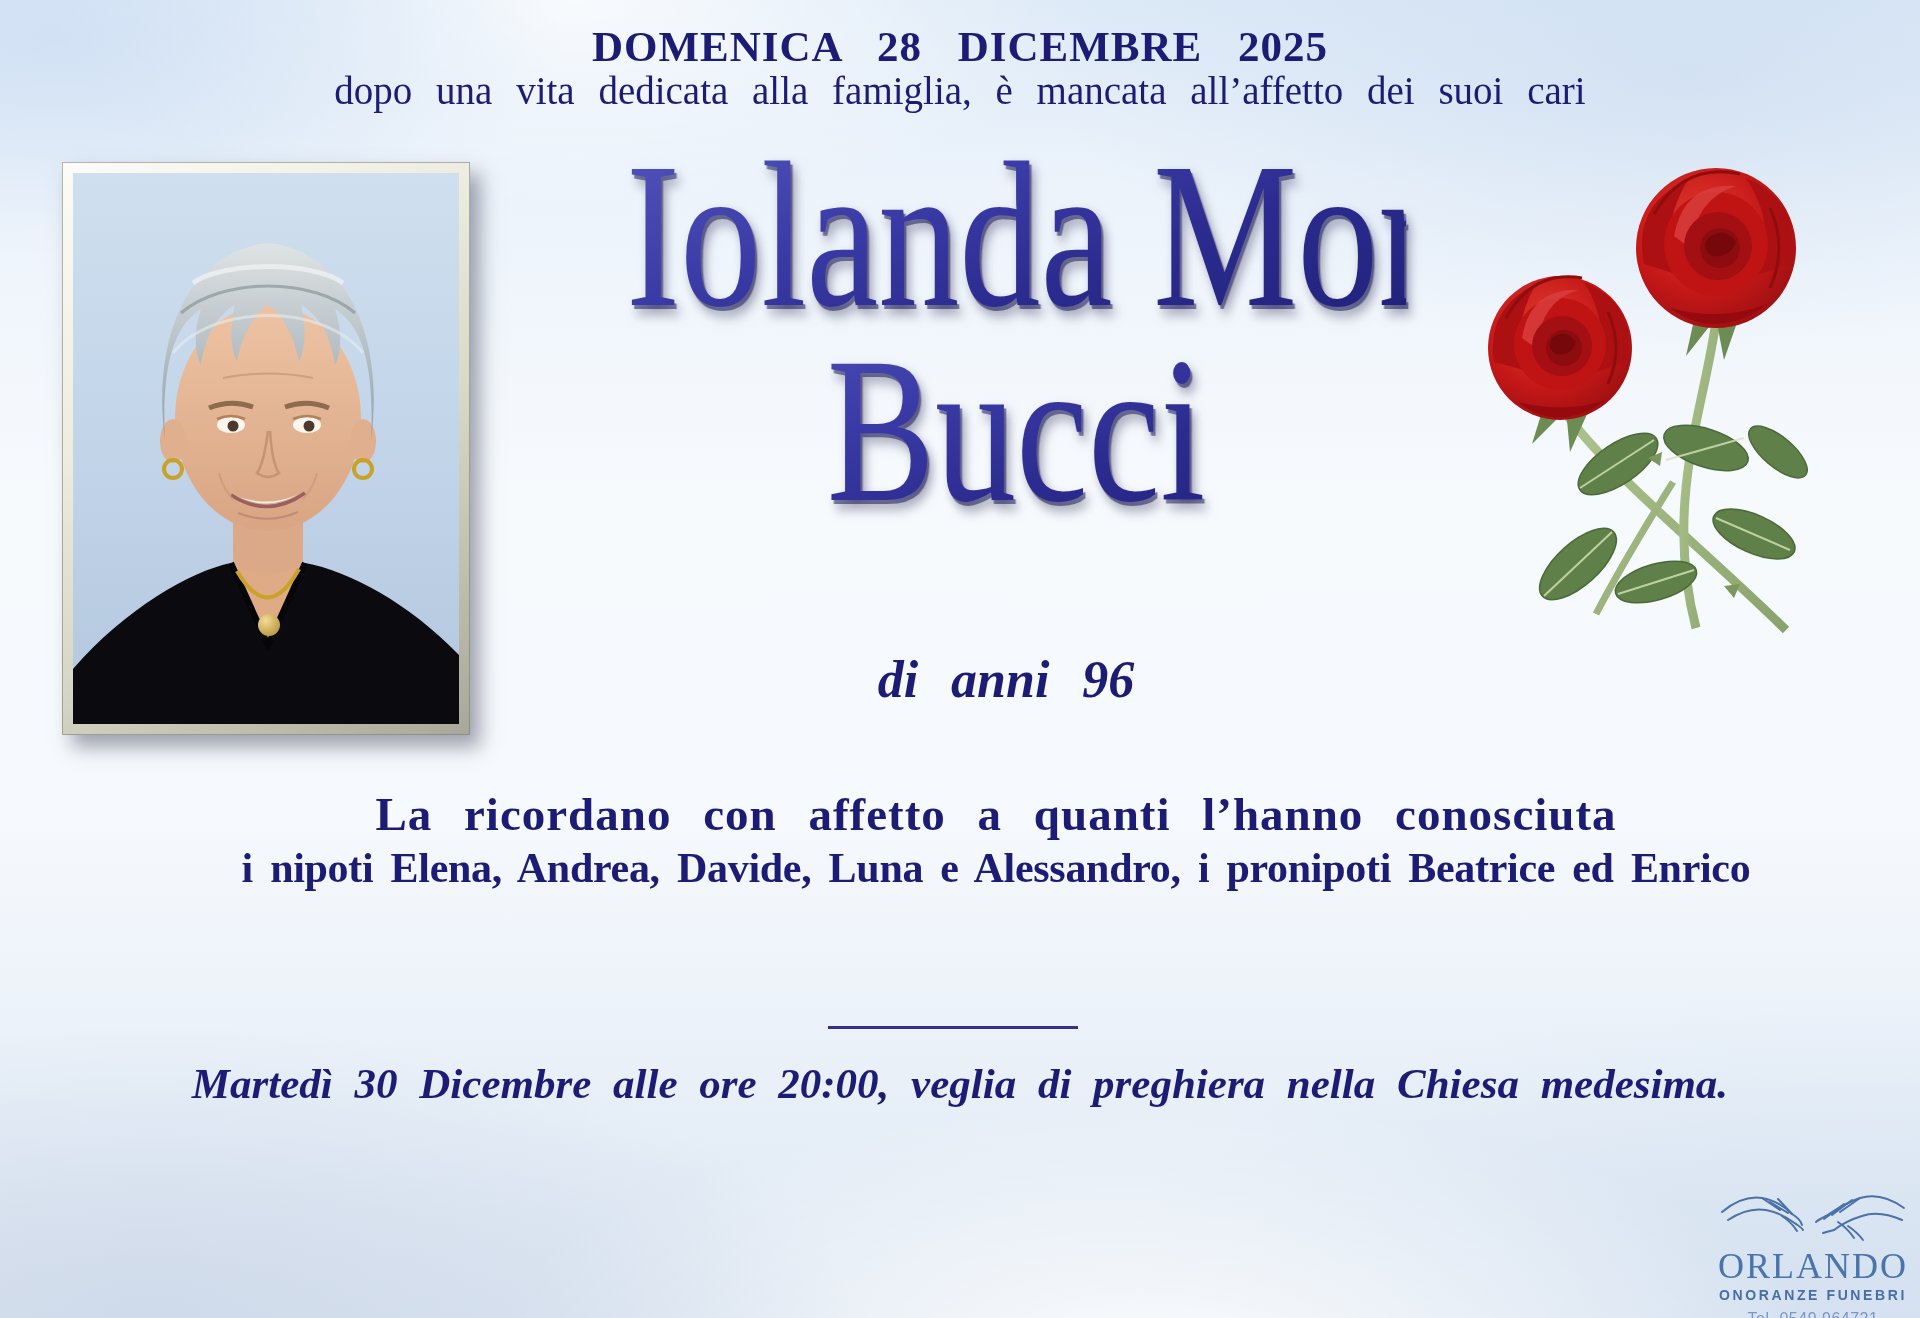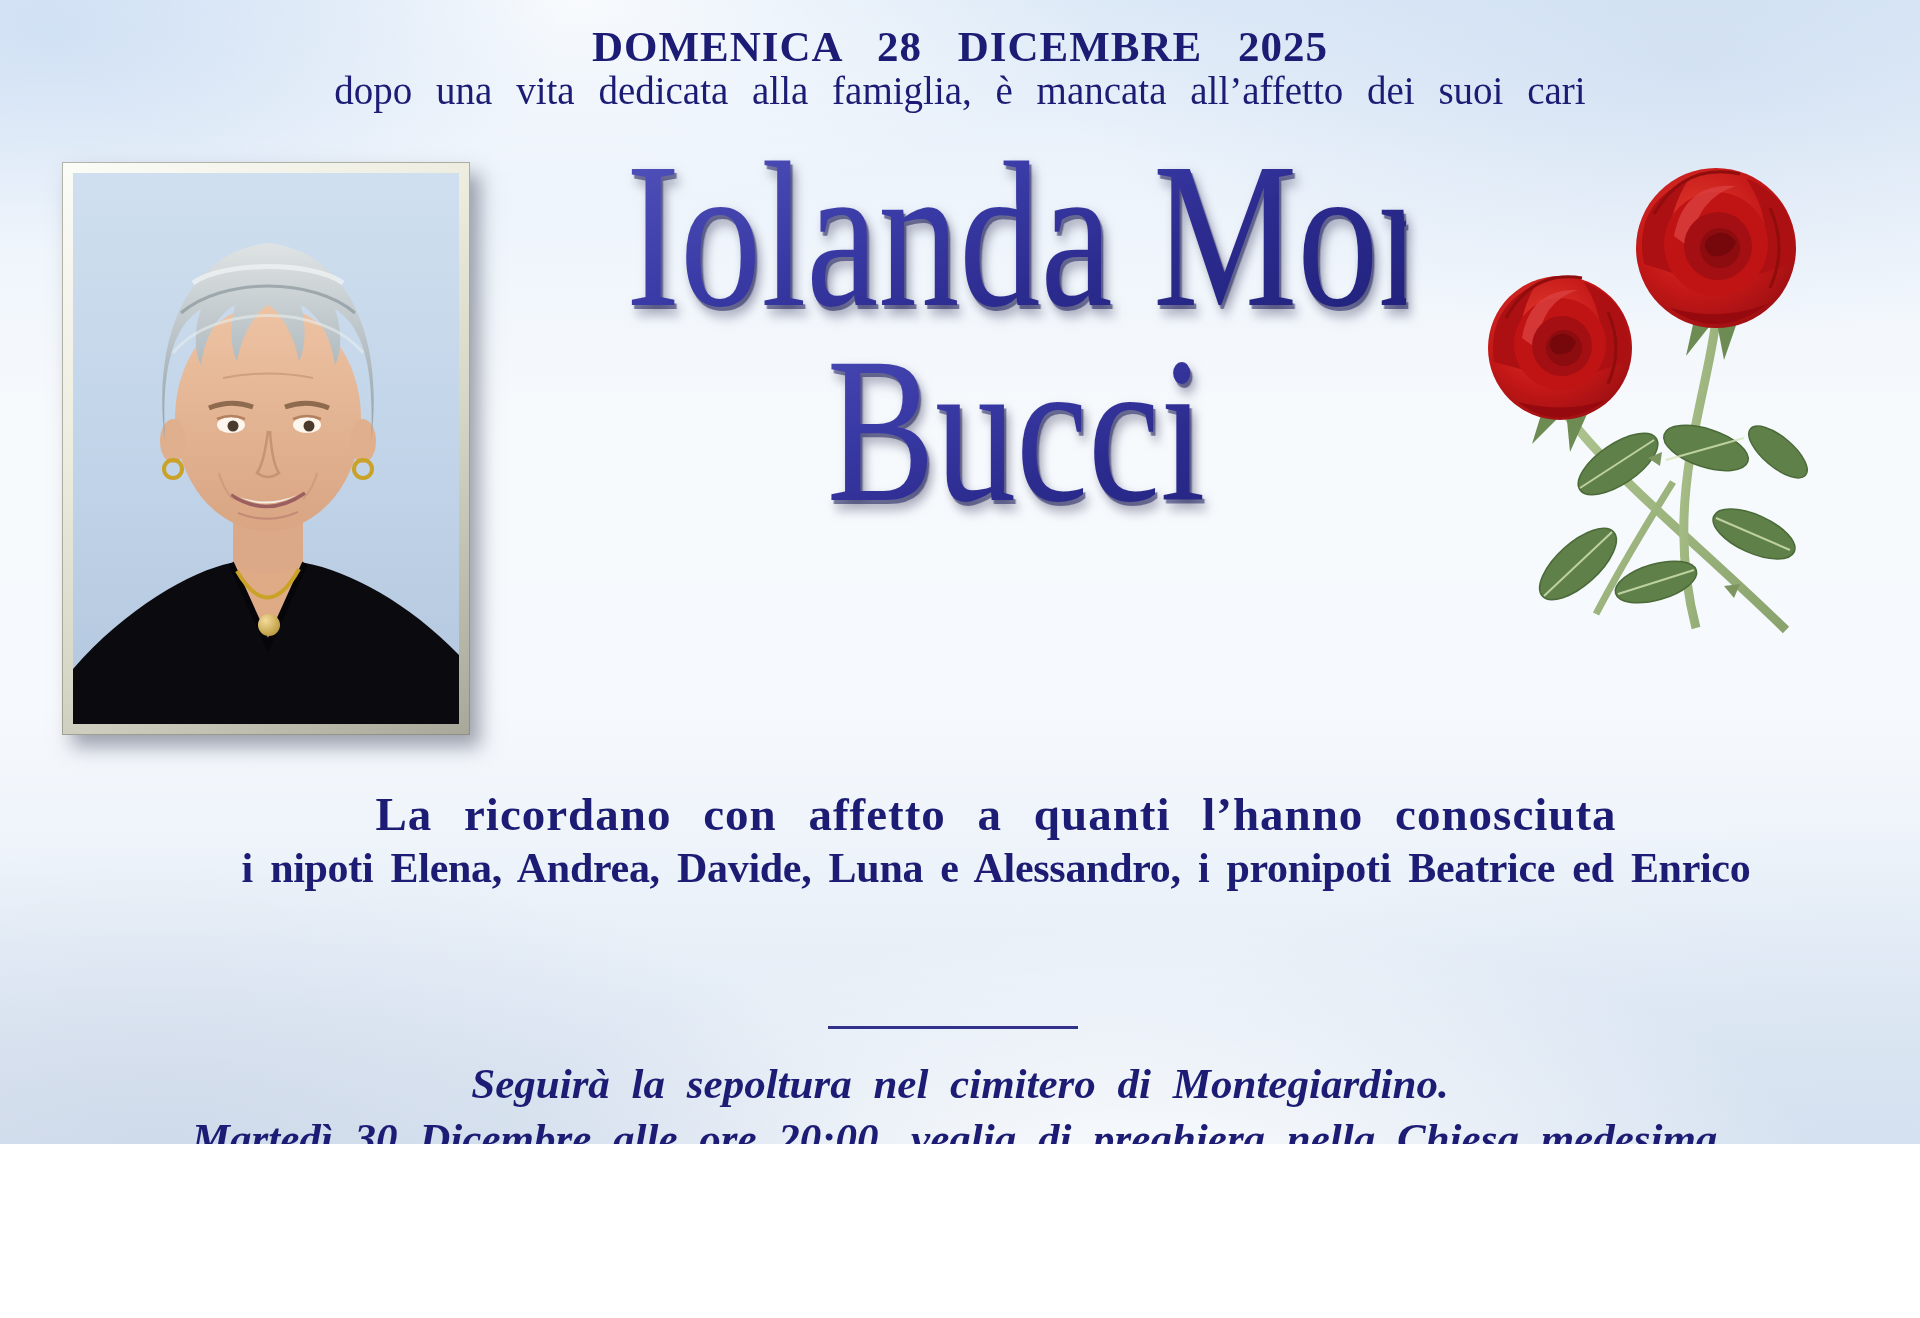--- a/index.html
+++ b/index.html
@@ -1,19 +1,19 @@
 <!DOCTYPE html>
 <html><head>
 <meta charset="utf-8">
 <style>
   html,body{margin:0;padding:0;}
   body{font-family:"Liberation Serif", serif;}
   .poster{
     position:relative;
-    width:1920px;height:1144px;
+    width:1920px;height:1318px;
     overflow:hidden;
     background:
       radial-gradient(900px 380px at 88% 6%, rgba(198,216,238,0.55), rgba(198,216,238,0) 70%),
       radial-gradient(700px 300px at 3% 3%, rgba(205,222,243,0.75), rgba(205,222,243,0) 72%),
       radial-gradient(760px 300px at 30% 0%, rgba(255,255,255,0.8), rgba(255,255,255,0) 70%),
       radial-gradient(1000px 420px at 8% 100%, rgba(205,216,233,0.85), rgba(205,216,233,0) 70%),
       radial-gradient(900px 360px at 60% 104%, rgba(255,255,255,0.9), rgba(255,255,255,0) 75%),
       radial-gradient(1100px 450px at 97% 100%, rgba(211,224,240,0.8), rgba(211,224,240,0) 72%),
       linear-gradient(180deg,#dce9f7 0%, #ecf3fb 14%, #f7fafd 38%, #f6f9fd 62%, #e6eef7 86%, #dbe5f1 100%);
   }
@@ -190,20 +190,21 @@
         <circle cx="196" cy="452" r="11" fill="url(#pend)"></circle>
       </svg>
     </div>
   </div>
 
   <div class="name-block">
     <div class="name-line">Iolanda  Moretti</div>
     <div class="name-line">Bucci</div>
   </div>
 
+  <div class="age-line">di anni 96</div>
 
   <div class="roses">
     <svg viewBox="0 0 375 500">
       <defs>
         <radialGradient id="rg1" cx="0.4" cy="0.35" r="0.8">
           <stop offset="0" stop-color="#e23a2e"></stop>
           <stop offset="0.55" stop-color="#c31717"></stop>
           <stop offset="1" stop-color="#8f0d10"></stop>
         </radialGradient>
         <linearGradient id="stemg" x1="0" y1="0" x2="1" y2="1">
@@ -269,21 +270,20 @@
   </div>
 
   <div class="family-block">
     <div class="family-l1">La ricordano con affetto a quanti l’hanno conosciuta</div>
     <div class="family-l3">i nipoti Elena, Andrea, Davide, Luna e Alessandro, i pronipoti Beatrice ed Enrico</div>
   </div>
 
   <div class="divider"></div>
 
   <div class="ceremony-block">
-    <div class="cer-line w-bold">Seguirà la sepoltura nel cimitero di Montegiardino.</div>
     <div class="cer-line w-bold">Martedì 30 Dicembre alle ore 20:00, veglia di preghiera nella Chiesa medesima.</div>
   </div>
 
   <div class="logo">
     <svg class="logo-hands" viewBox="0 0 190 62">
       <g fill="none" stroke="#4a72a8" stroke-width="2" stroke-linecap="round" stroke-linejoin="round">
 
         <path d="M4 26 C16 16 30 10 44 12 C56 14 66 20 74 28"></path>
         <path d="M10 34 C22 26 36 22 48 24 C60 26 70 32 78 38"></path>
         <path d="M44 12 L62 24 M52 16 L70 27 M60 13 L74 28"></path>

